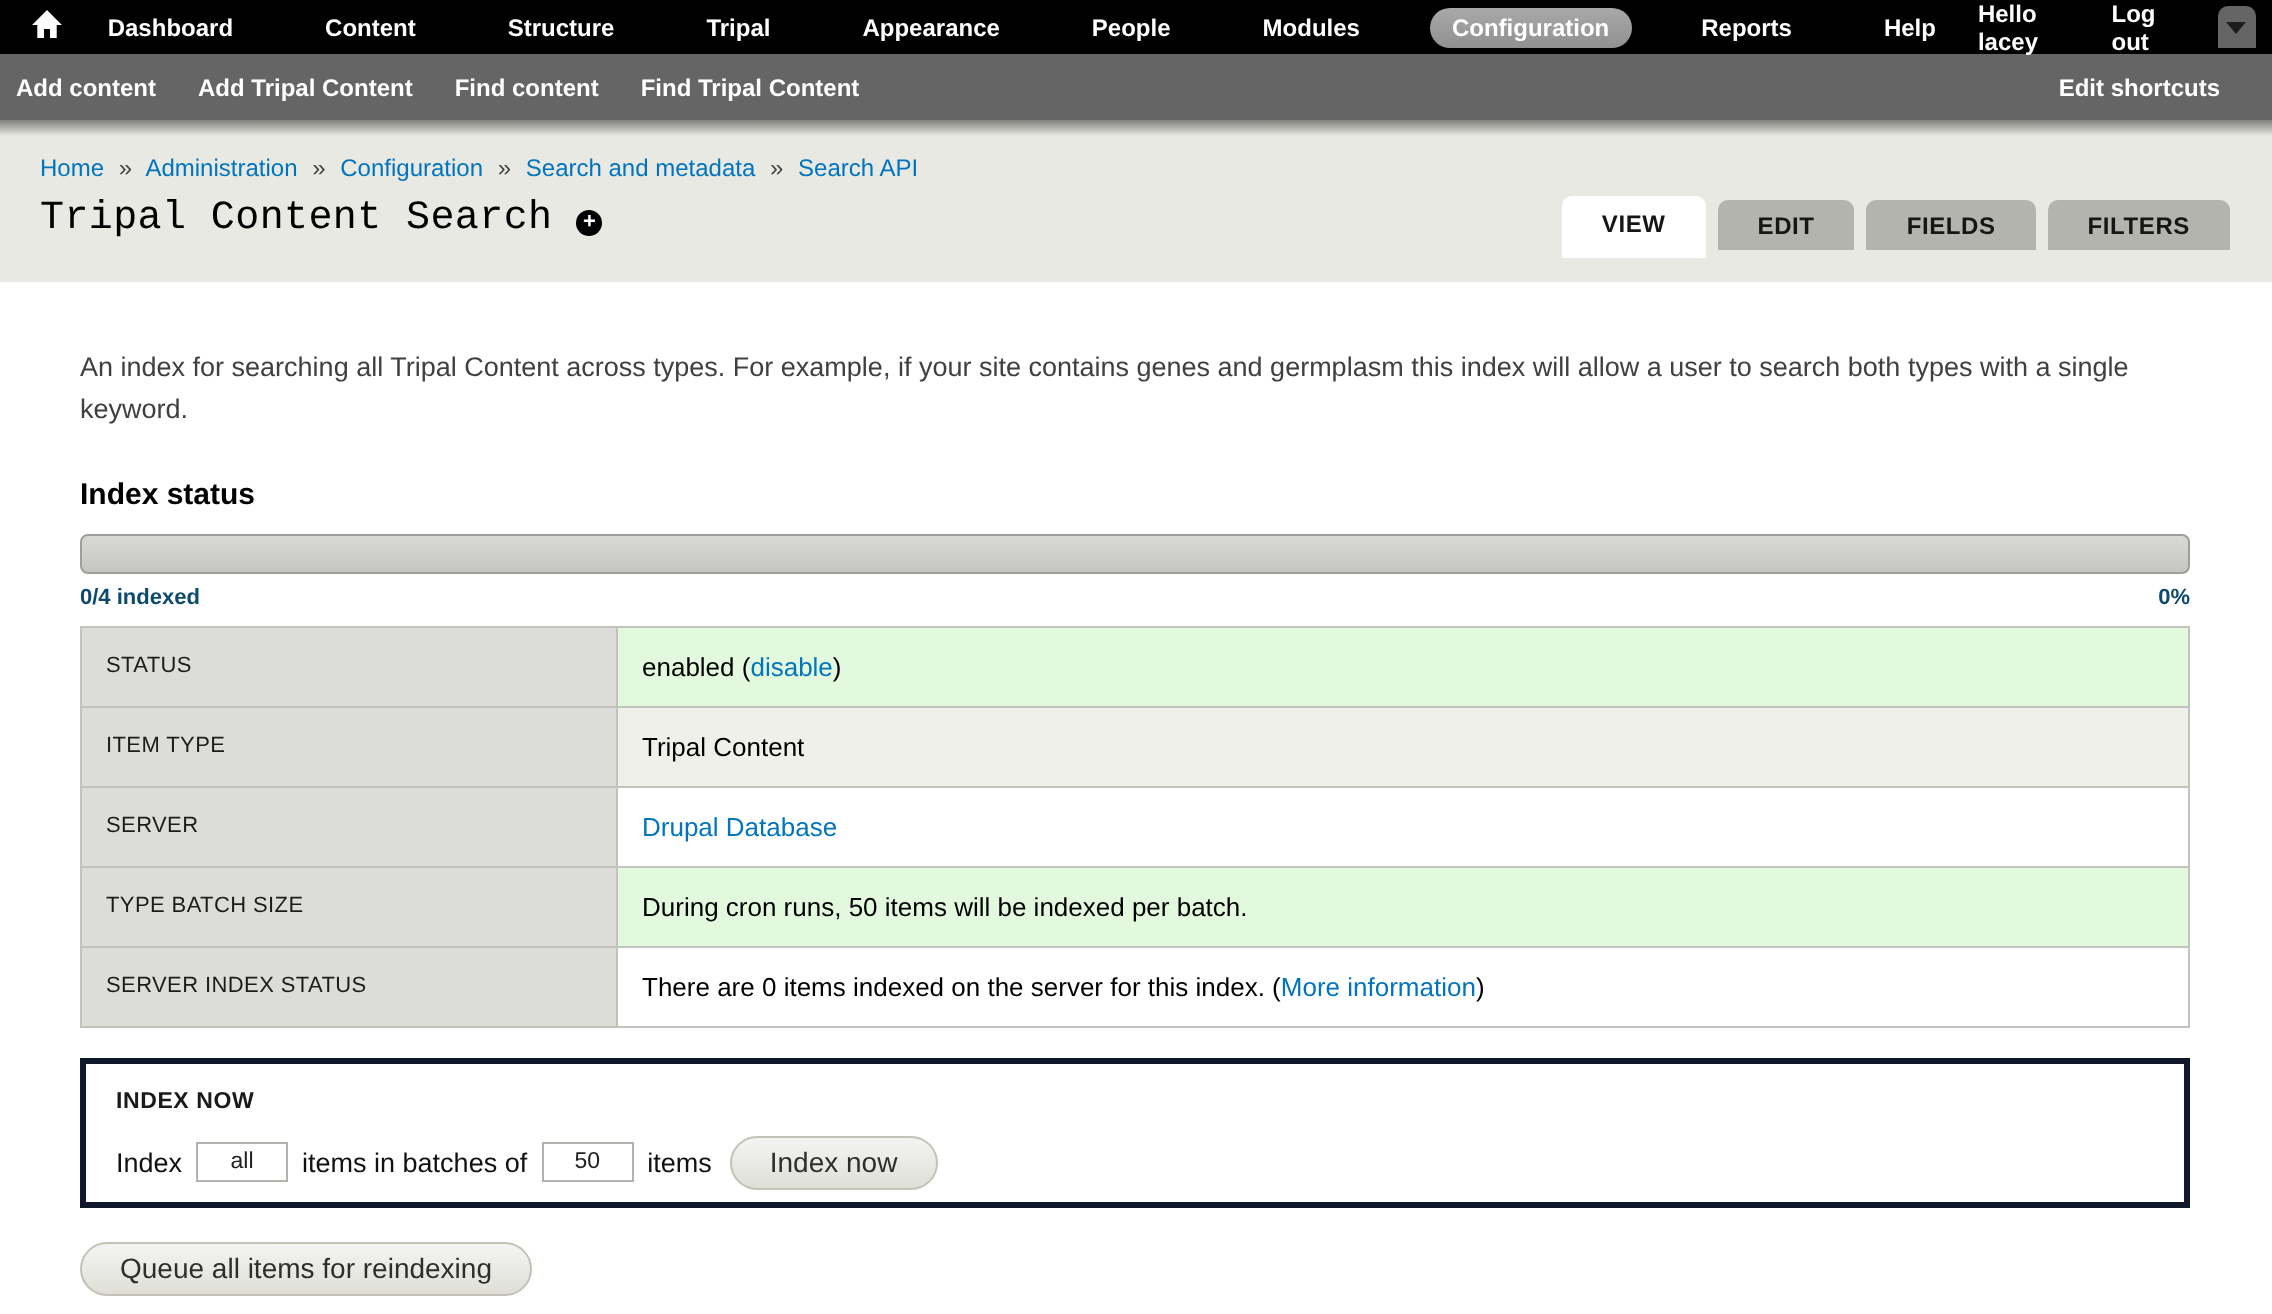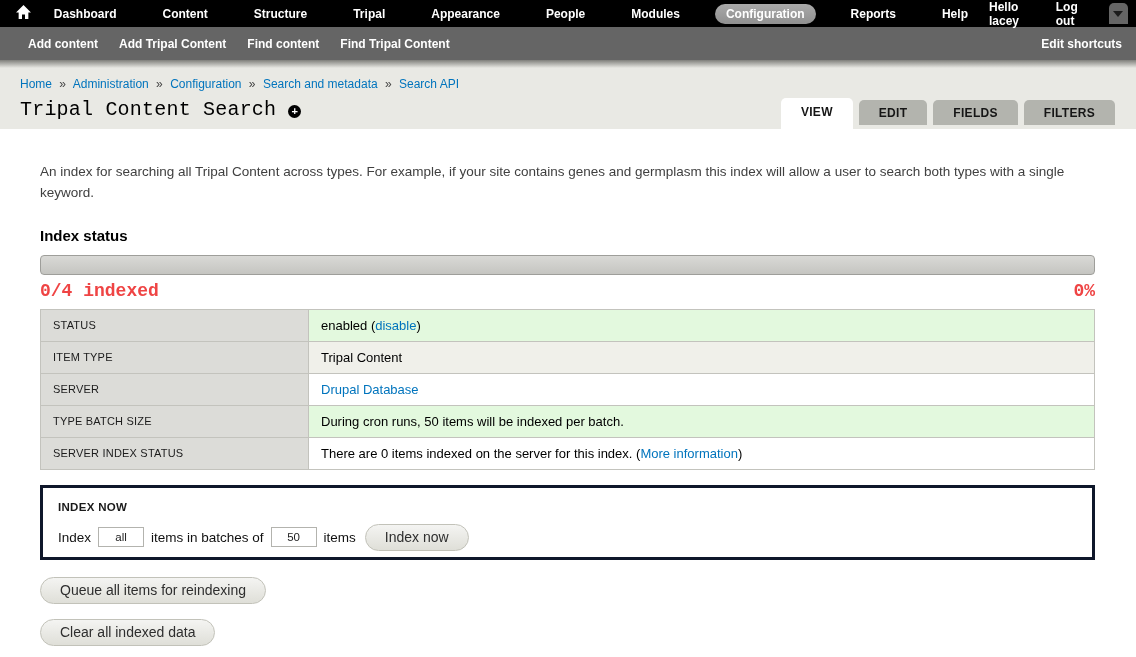--- a/index.html
+++ b/index.html
@@ -53,31 +53,31 @@
     border-left: 5px solid transparent;
     border-right: 5px solid transparent;
     border-top: 6px solid #1c1c1c;
   }
 
   
   .shortcutbar {
     height: 33px;
     background: #656565;
     display: flex; align-items: center;
-    padding: 0 14px 0 28px;
+    padding: 0 14px 0 8px;
     color: #fff;
   }
   .shortcutbar a {
     color: #fff; font-weight: bold; font-size: 12px; margin-right: 21px; cursor: pointer;
   }
-  .shortcutbar .edit-shortcuts { margin-left: auto; margin-right: 0; text-align: center; }
+  .shortcutbar .edit-shortcuts { margin-left: auto; margin-right: 12px; text-align: center; }
 
   
   .page-header {
-    height: 69px;
+    height: 81px;
     background: #e9e9e4;
     position: relative;
   }
   .page-header::before {
     content: "";
     position: absolute; left: 0; top: 0; width: 100%; height: 8px;
     background: linear-gradient(rgba(40,40,36,0.55), rgba(40,40,36,0));
     pointer-events: none;
   }
   .breadcrumb {
@@ -99,21 +99,21 @@
     font-family: Liberation Mono, monospace;
   }
   .contextual {
     width: 13px; height: 13px; margin-left: 12px; margin-top: 3px;
     background: #000; border-radius: 50%;
     color: #fff; font-size: 11px; font-weight: bold; line-height: 11px;
     display: flex; align-items: center; justify-content: center;
     cursor: pointer;
   }
   .tabs {
-    position: absolute; right: 21px; bottom: 0;
+    position: absolute; right: 21px; bottom: 12px;
     display: flex; align-items: flex-end;
   }
   .tab {
     background: #b3b4ae;
     border-radius: 5px 5px 0 0;
     margin-left: 6px;
     margin-bottom: 4px;
     padding: 6px 20px 5px;
     font-size: 12px; font-weight: bold; color: #161616;
     letter-spacing: 0.3px;
@@ -144,33 +144,33 @@
     margin-top: 11px;
     height: 20px;
     border: 1px solid #9e9e9a;
     border-radius: 4px;
     background: linear-gradient(#d9d9d6, #c5c5c1);
   }
   .progress-fill { height: 100%; width: 0%; background: #5a8ec7; border-radius: 3px; }
   .progress-meta {
     display: flex; justify-content: space-between;
     margin-top: 6px;
-    font-size: 18px; font-weight: bold; color: #ef4444; font-family: Liberation Mono, monospace;
+    font-size: 11px; font-weight: bold; color: #0c4a6e;
   }
 
   table.status-table {
     width: 100%;
     margin-top: 8px;
     border-collapse: collapse;
     border: 1px solid #c3c3bd;
   }
   .status-table td {
     border: 1px solid #c3c3bd;
     height: 32px;
-    padding: 0 12px;
+    padding: 12px 12px;
     font-size: 13px;
     vertical-align: middle;
   }
   .status-table td.label-cell {
     width: 268px;
     background: #dcdcd8;
     font-size: 11px;
     color: #1c1c1c;
     letter-spacing: 0.2px;
   }

